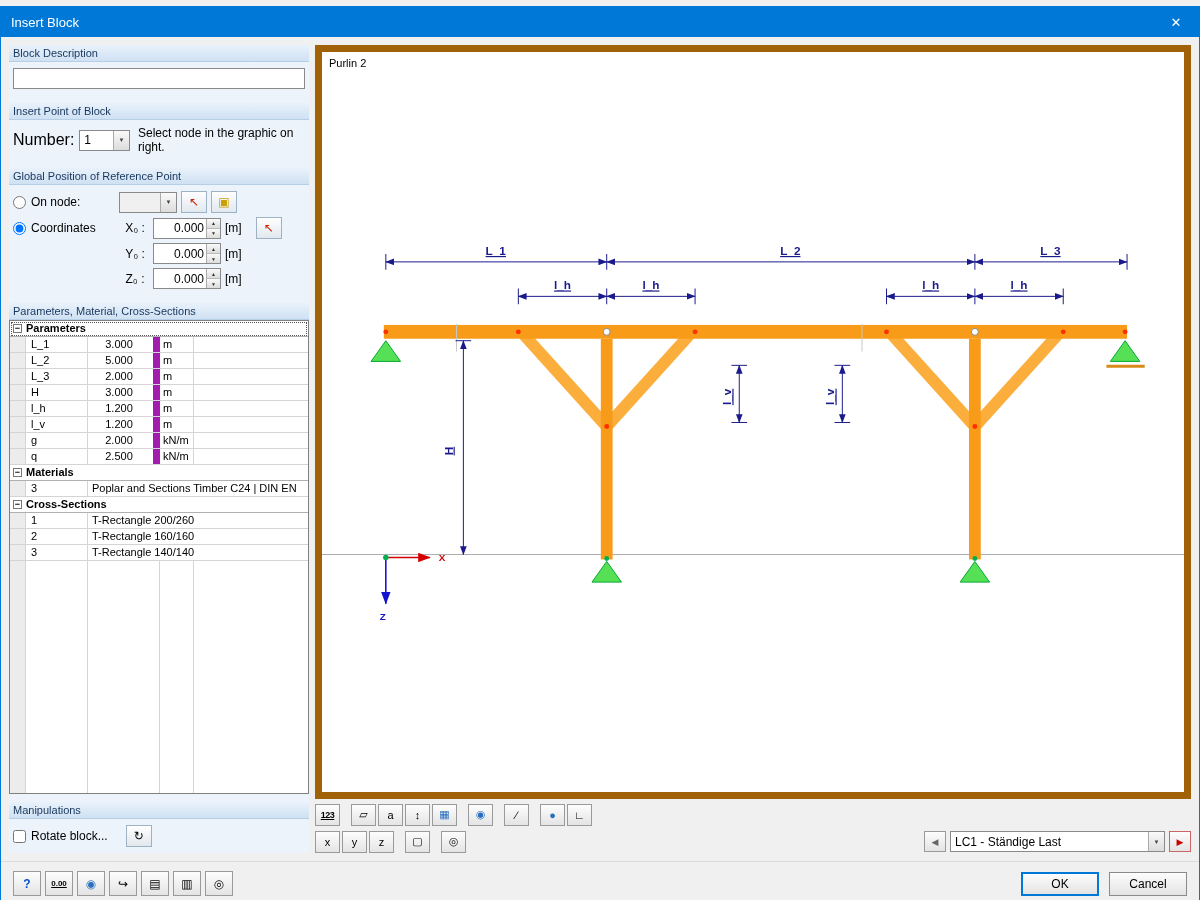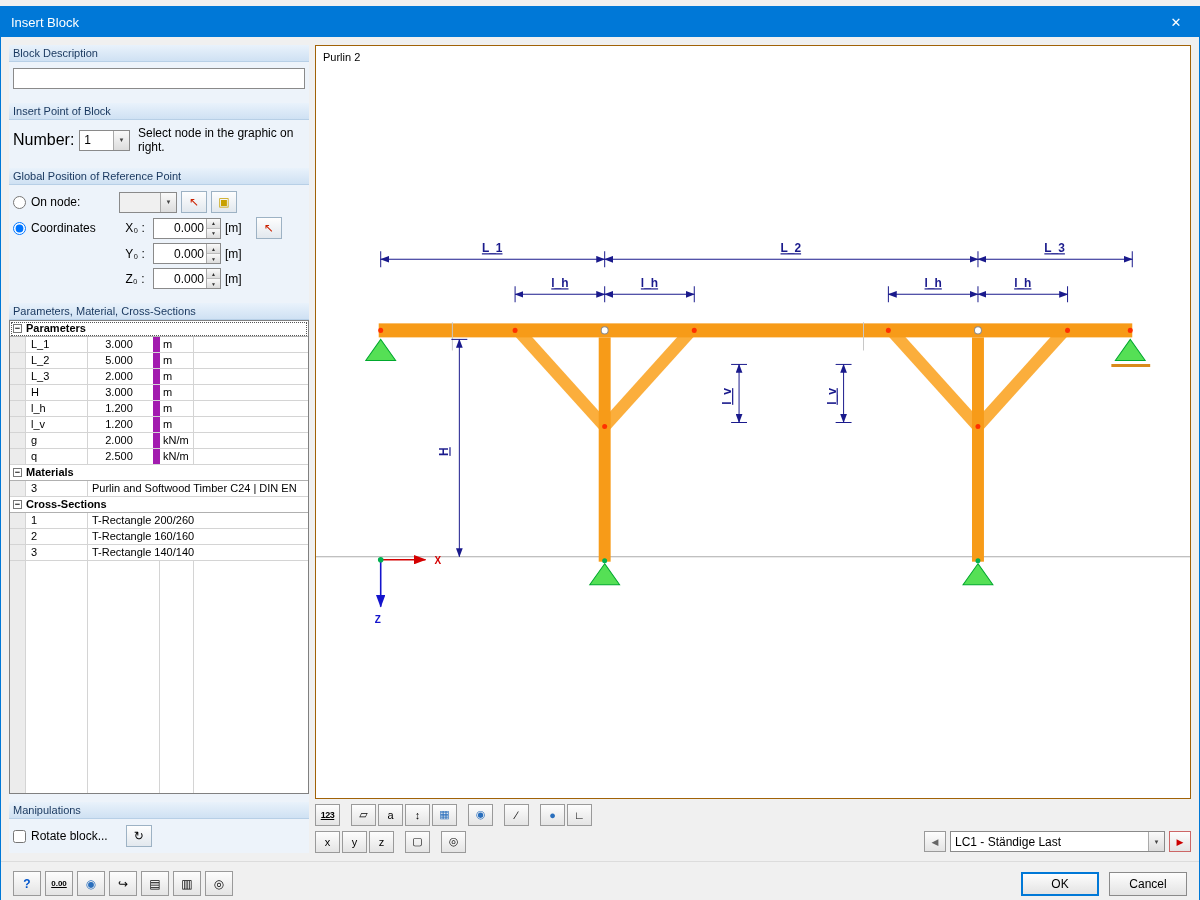--- a/index.html
+++ b/index.html
@@ -69,21 +69,21 @@
   .c2 { width:72px; padding-right:3px; text-align:center; border-right:7px solid #a21caf; flex:0 0 auto; }
   .c3 { width:34px; padding-left:3px; border-right:1px solid #d4d4d4; flex:0 0 auto; }
   .c4 { flex:1; }
   .cw { flex:1; padding-left:4px; white-space:nowrap; overflow:hidden; }
   .tfill { flex:1; display:flex; }
   .tfill span { border-right:1px solid #d4d4d4; }
   .tf0 { width:16px; background:#ececec; }
   .tf1 { width:62px; } .tf2 { width:72px; } .tf3 { width:34px; } .tf4 { flex:1; border-right:none !important; }
 
   
-  .viewport { flex:1; border:1px solid #a16207; background:#fff; position:relative; overflow:hidden; min-height:0; }
+  .viewport { flex:1; border:7px solid #a16207; background:#fff; position:relative; overflow:hidden; min-height:0; }
   .caption { position:absolute; top:5px; left:7px; font-size:11px; z-index:2; }
   .drawing { position:absolute; inset:0; width:100%; height:100%; }
   .gtoolbar { height:27px; display:flex; align-items:center; padding-top:4px; gap:2px; flex:0 0 auto; }
   .gbtn { width:25px; height:22px; border:1px solid #9a9a9a; background:linear-gradient(#fdfdfd,#e4e4e4); font-size:11px;
           display:flex; align-items:center; justify-content:center; cursor:pointer; padding:0; }
   .gbtn.txt { font-size:9px; font-weight:bold; letter-spacing:-0.5px;text-decoration:underline; }
   .gsep { width:7px; flex:0 0 auto; }
   .lc-controls { margin-left:auto; display:flex; align-items:center; gap:4px; }
   .lc-combo { width:215px; }
   .nav-btn { width:22px; height:21px; border:1px solid #9a9a9a; background:linear-gradient(#fdfdfd,#e4e4e4);
@@ -273,21 +273,21 @@
             <span class="c4"></span>
           </div>
 
           <div class="trow group">
             <span class="collapse-box">−</span>
             <span>Materials</span>
           </div>
           <div class="trow">
             <span class="c0"></span>
             <span class="c1">3</span>
-            <span class="cw">Purlin and Softwood Timber C24 | DIN EN</span>
+            <span class="cw">Poplar and Sections Timber C24 | DIN EN</span>
           </div>
 
           <div class="trow group">
             <span class="collapse-box">−</span>
             <span>Cross-Sections</span>
           </div>
           <div class="trow">
             <span class="c0"></span>
             <span class="c1">1</span>
             <span class="cw">T-Rectangle 200/260</span>

